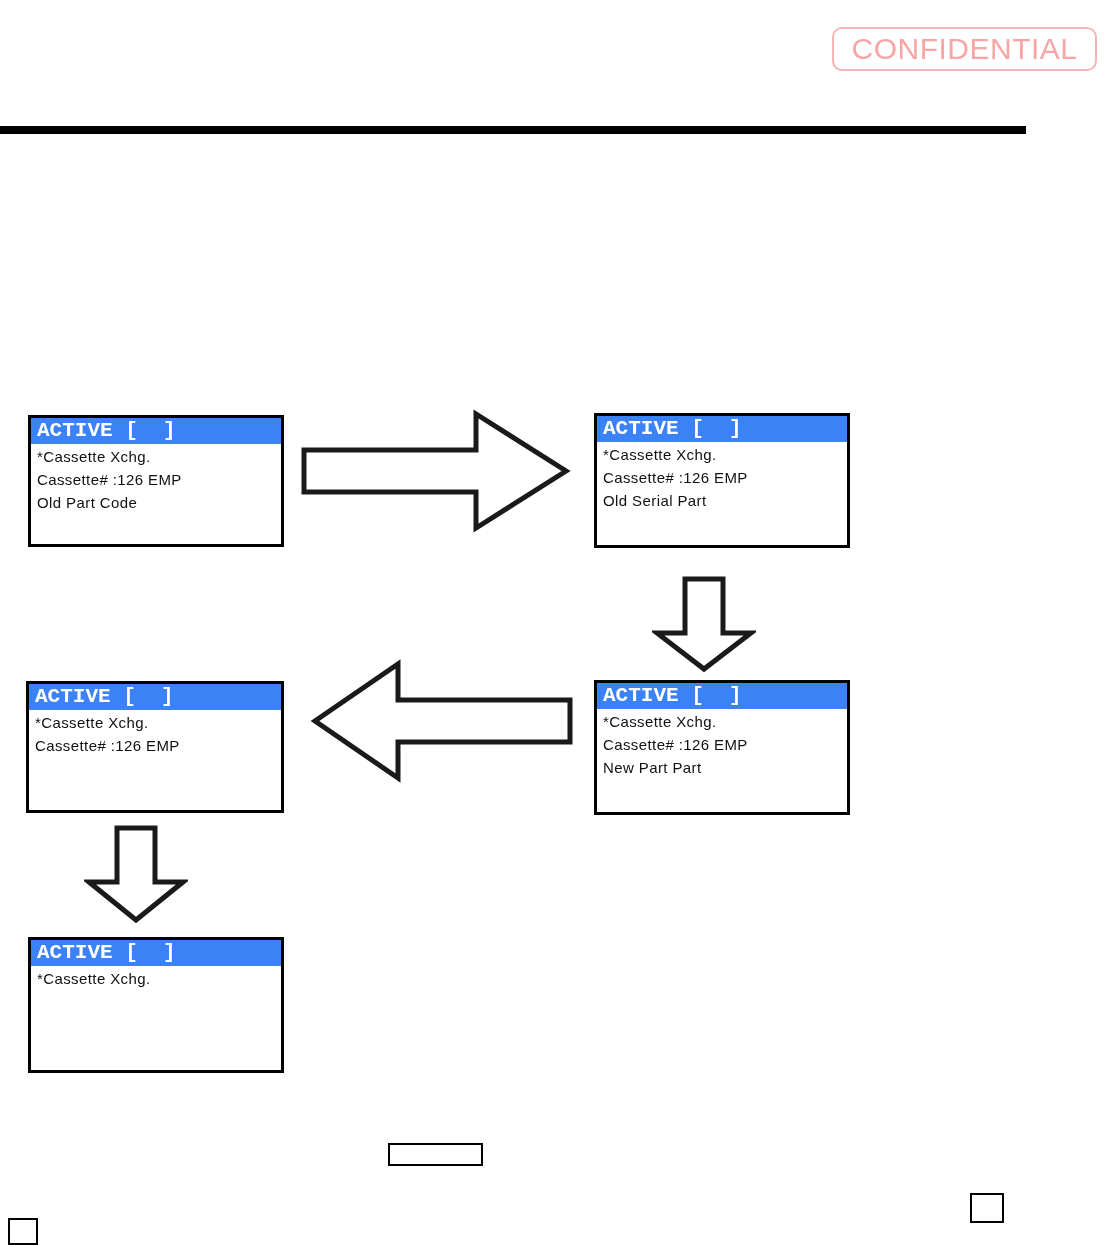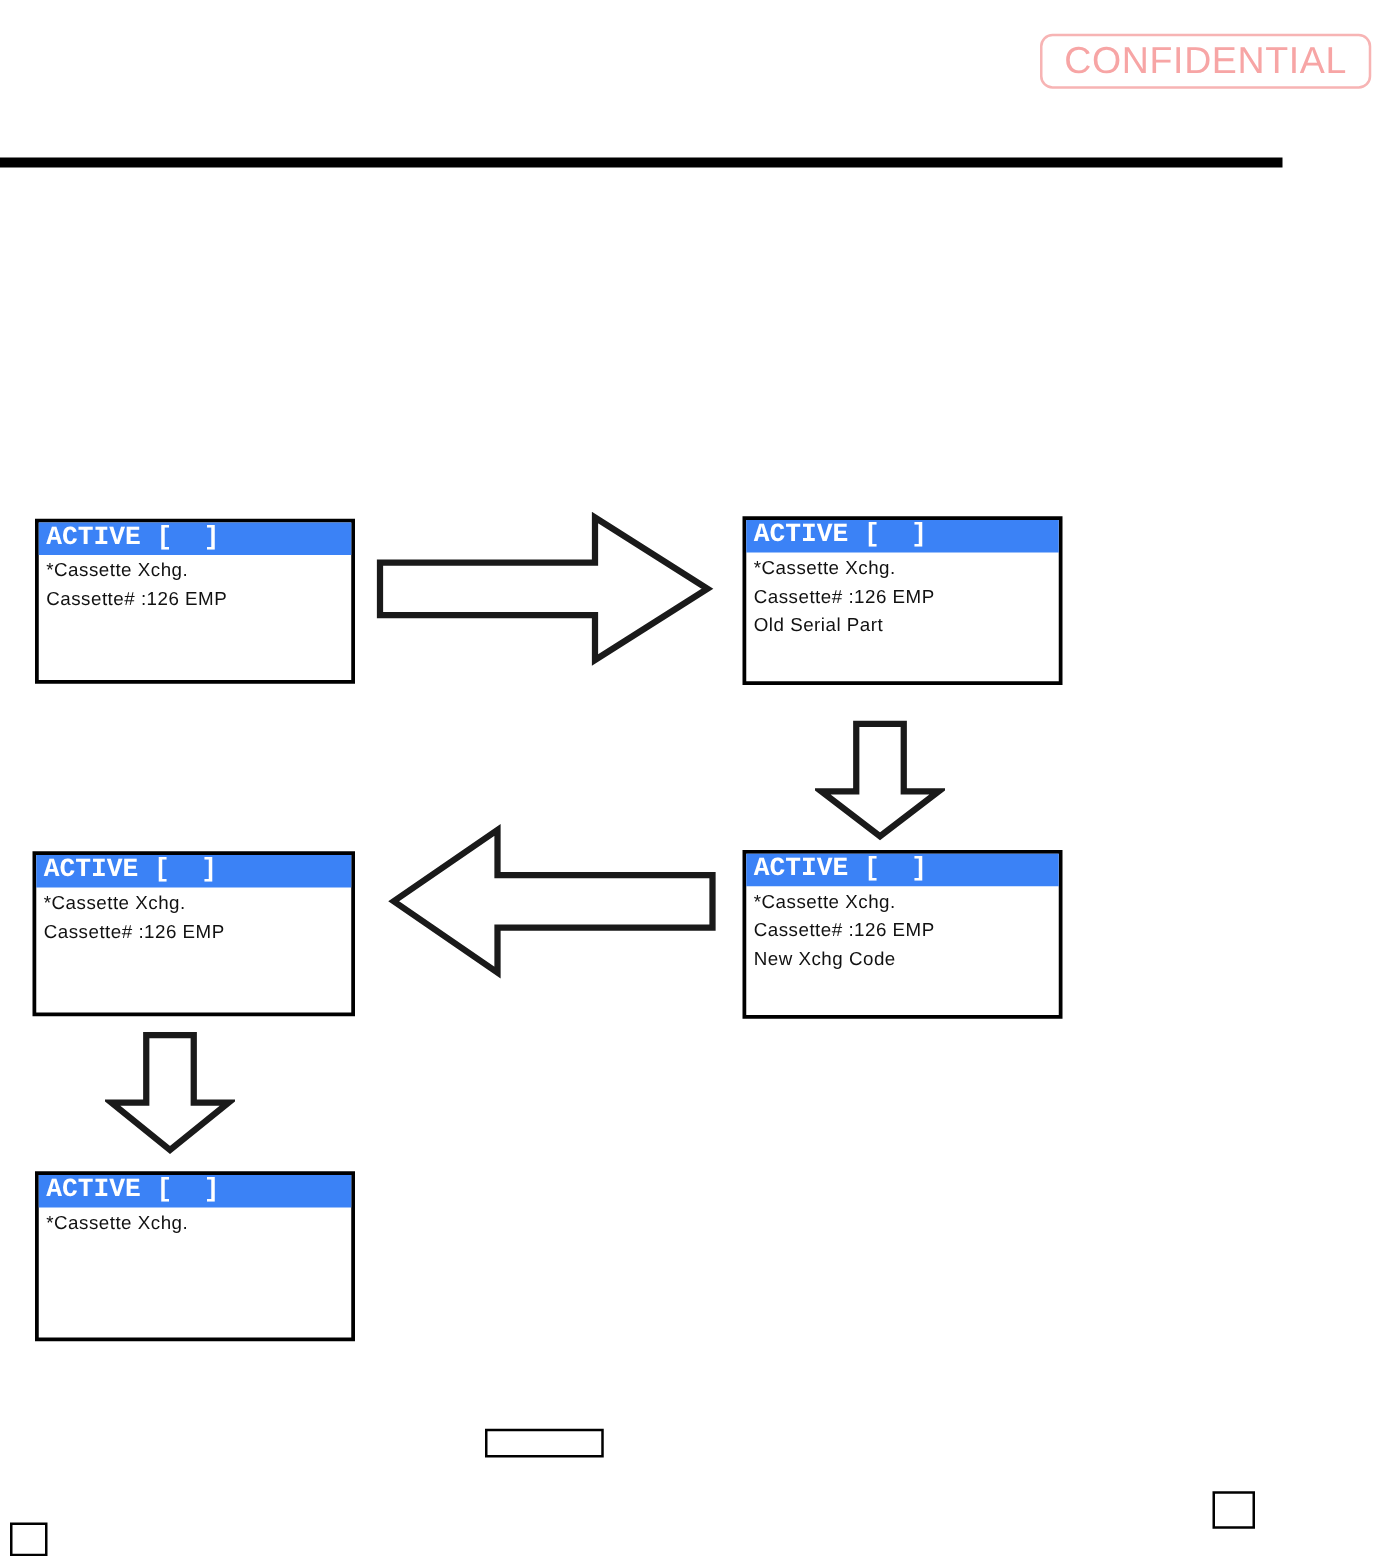--- a/index.html
+++ b/index.html
@@ -117,20 +117,21 @@
 
 <div id="confidential-stamp">CONFIDENTIAL</div>
 
 <div id="top-rule"></div>
 
 <div class="lcd" id="lcd-old-part-code">
   <div class="lcd-header">ACTIVE [  ]</div>
   <div class="lcd-body">
     <div class="lcd-line">*Cassette Xchg.</div>
     <div class="lcd-line">Cassette# :126 EMP</div>
+    <div class="lcd-line">Old Part Code</div>
   </div>
 </div>
 
 <svg class="arrow-svg" id="arrow-right-top" viewBox="0 0 272 126">
   <polygon points="4,42 176,42 176,6 266,63 176,120 176,84 4,84"></polygon>
 </svg>
 
 <div class="lcd" id="lcd-old-serial-code">
   <div class="lcd-header">ACTIVE [  ]</div>
   <div class="lcd-body">
@@ -142,21 +143,21 @@
 
 <svg class="arrow-svg" id="arrow-down-right" viewBox="0 0 104 98">
   <polygon points="33,4 71,4 71,58 99,58 52,94 5,58 33,58"></polygon>
 </svg>
 
 <div class="lcd" id="lcd-new-part-code">
   <div class="lcd-header">ACTIVE [  ]</div>
   <div class="lcd-body">
     <div class="lcd-line">*Cassette Xchg.</div>
     <div class="lcd-line">Cassette# :126 EMP</div>
-    <div class="lcd-line">New Xchg Code</div>
+    <div class="lcd-line">New Part Part</div>
   </div>
 </div>
 
 <svg class="arrow-svg" id="arrow-left-middle" viewBox="0 0 264 126">
   <polygon points="260,42 88,42 88,6 5,63 88,120 88,84 260,84"></polygon>
 </svg>
 
 <div class="lcd" id="lcd-new-serial-code">
   <div class="lcd-header">ACTIVE [  ]</div>
   <div class="lcd-body">

